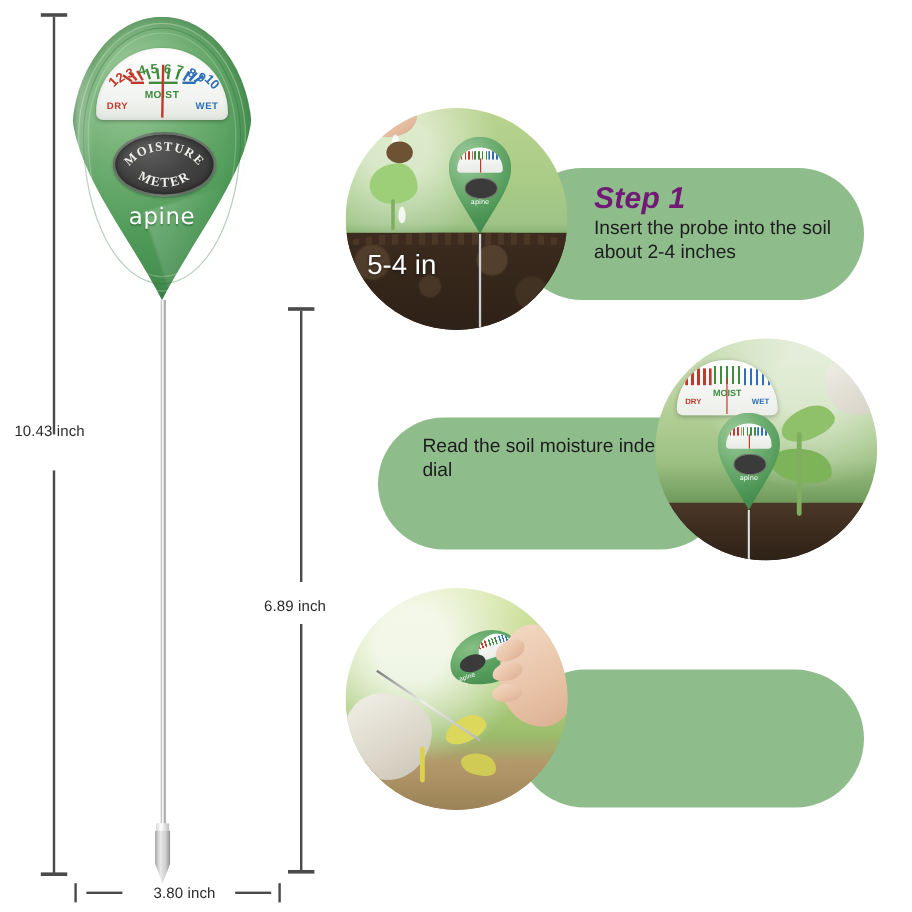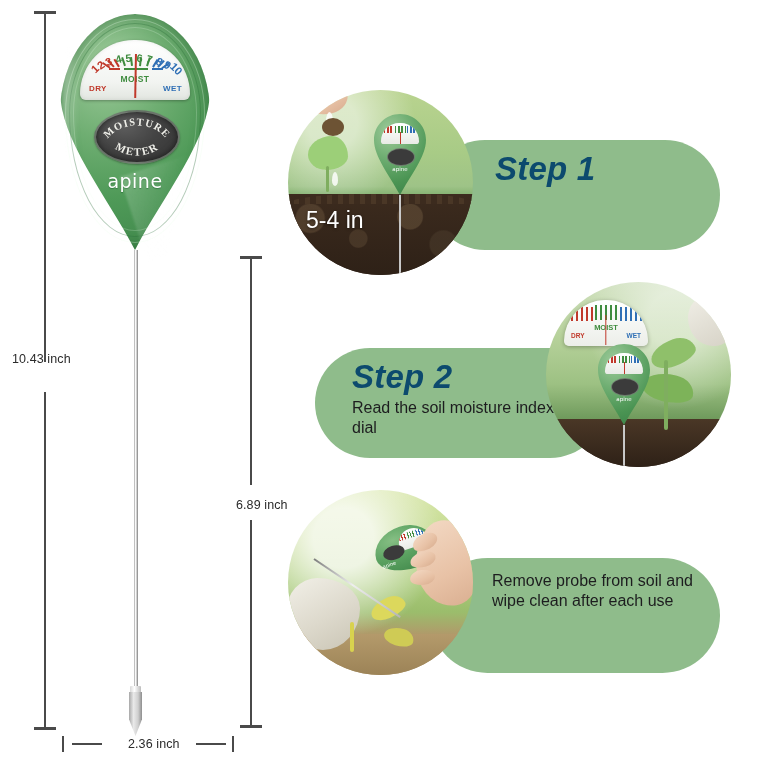--- a/index.html
+++ b/index.html
@@ -120,22 +120,22 @@
 
   
   .step{position:absolute;}
   .pill{
     position:absolute;
     background:#8fbc8b;
     border-radius:90px;
   }
   .pill-txt{position:absolute;}
   .step-title{
-    font-style:italic;font-weight:bold;color:#0c4a6e;
-    font-size:33px;letter-spacing:.2px;line-height:1.05;
+    font-style:italic;font-weight:bold;color:#701a75;
+    font-size:25px;letter-spacing:.2px;line-height:1.05;
     font-family:"Liberation Sans", sans-serif;
   }
   .step-body{
     color:#1d1d1f;font-size:16px;line-height:1.25;
     margin-top:3px;font-family:"Liberation Sans", sans-serif;
   }
   .circ{
     position:absolute;border-radius:50%;overflow:hidden;
   }
 
@@ -221,29 +221,29 @@
     <div class="dim-cap" style="left:34px;top:11px;"></div>
     <div class="dim-line dim-v" style="left:44px;top:14px;height:348px;"></div>
     <div class="dim-label" style="left:12px;top:352px;">10.43 inch</div>
     <div class="dim-line dim-v" style="left:44px;top:392px;height:336px;"></div>
     <div class="dim-cap" style="left:34px;top:727px;"></div>
   </div>
 
   <div>
     <div class="dim-cap" style="left:240px;top:256px;"></div>
     <div class="dim-line dim-v" style="left:250px;top:259px;height:226px;"></div>
-    <div class="dim-label" style="left:236px;top:498px;">6.89 inch</div>
+    <div class="dim-label" style="left:220px;top:498px;">6.89 inch</div>
     <div class="dim-line dim-v" style="left:250px;top:520px;height:206px;"></div>
     <div class="dim-cap" style="left:240px;top:725px;"></div>
   </div>
 
   <div>
     <div class="dim-cap-v" style="left:62px;top:736px;"></div>
     <div class="dim-line dim-h" style="left:72px;top:743px;width:30px;"></div>
-    <div class="dim-label" style="left:128px;top:737px;">2.36 inch</div>
+    <div class="dim-label" style="left:128px;top:737px;">3.80 inch</div>
     <div class="dim-line dim-h" style="left:196px;top:743px;width:30px;"></div>
     <div class="dim-cap-v" style="left:232px;top:736px;"></div>
   </div>
 
   <div id="device">
     <div class="body-shell"></div>
     <div class="ridge r1"></div>
     <div class="ridge r2"></div>
     <div class="ridge r3"></div>
     <div class="hl-left"></div>
@@ -304,20 +304,21 @@
 
     <div class="probe"></div>
     <div class="probe-collar"></div>
     <div class="probe-tip"></div>
   </div>
 
   <div class="step">
     <div class="pill" style="left:430px;top:140px;width:290px;height:110px;"></div>
     <div class="pill-txt" style="left:495px;top:152px;width:220px;">
       <div class="step-title">Step 1</div>
+      <div class="step-body">Insert the probe into the soil about 2-4 inches</div>
     </div>
 
     <div class="circ scene1" style="left:288px;top:90px;width:185px;height:185px;">
       <div class="soil1">
         <div class="soil1-edge"></div>
       </div>
       <div class="hand" style="left:18px;top:-6px;width:42px;height:30px;transform:rotate(-14deg);"></div>
       <div class="waterdrop" style="left:38px;top:22px;width:7px;height:16px;"></div>
       <div class="waterdrop" style="left:33px;top:58px;width:9px;height:22px;"></div>
       <div class="waterdrop" style="left:44px;top:82px;width:6px;height:14px;"></div>
@@ -338,21 +339,20 @@
       </div>
       <div class="mini-probe" style="left:111px;top:105px;height:80px;"></div>
 
       <div class="overlay-txt" style="left:18px;top:117px;">5-4 in</div>
     </div>
   </div>
 
   <div class="step">
     <div class="pill" style="left:315px;top:348px;width:290px;height:110px;"></div>
     <div class="pill-txt" style="left:352px;top:360px;width:225px;">
-      <div class="step-title">Step 2</div>
       <div class="step-body">Read the soil moisture index on dial</div>
     </div>
 
     <div class="circ scene2" style="left:546px;top:282px;width:185px;height:185px;">
       <div style="position:absolute;left:0;bottom:0;width:100%;height:26%;
                   background:linear-gradient(180deg,#4a3726 0%,#2e2117 100%);"></div>
       <div class="leafblob" style="left:104px;top:58px;width:46px;height:26px;background:#8fc06a;transform:rotate(-20deg);"></div>
       <div class="leafblob" style="left:96px;top:92px;width:52px;height:28px;background:#7db359;transform:rotate(12deg);"></div>
       <div class="stalk" style="left:118px;top:78px;width:4px;height:70px;"></div>
       <div style="position:absolute;left:142px;top:14px;width:44px;height:50px;
@@ -381,21 +381,20 @@
         <div class="mini-badge"></div>
         <div class="mini-brand">apine</div>
       </div>
       <div class="mini-probe" style="left:77px;top:143px;height:42px;"></div>
     </div>
   </div>
 
   <div class="step">
     <div class="pill" style="left:430px;top:558px;width:290px;height:115px;"></div>
     <div class="pill-txt" style="left:492px;top:568px;width:225px;">
-      <div class="step-body">Remove probe from soil and wipe clean after each use</div>
     </div>
 
     <div class="circ scene3" style="left:288px;top:490px;width:185px;height:185px;">
       <div style="position:absolute;left:0;bottom:0;width:100%;height:22%;
                   background:linear-gradient(180deg,#b49a6b 0%,#9c8357 100%);"></div>
       <div class="cloth" style="left:-2px;top:88px;width:74px;height:72px;"></div>
       <div class="stalk" style="left:62px;top:132px;width:4px;height:30px;background:#d8d24e;"></div>
       <div class="leafblob" style="left:82px;top:108px;width:36px;height:20px;background:#dcd85c;transform:rotate(-24deg);"></div>
       <div class="leafblob" style="left:96px;top:138px;width:30px;height:18px;background:#cfcb55;transform:rotate(16deg);"></div>
 

